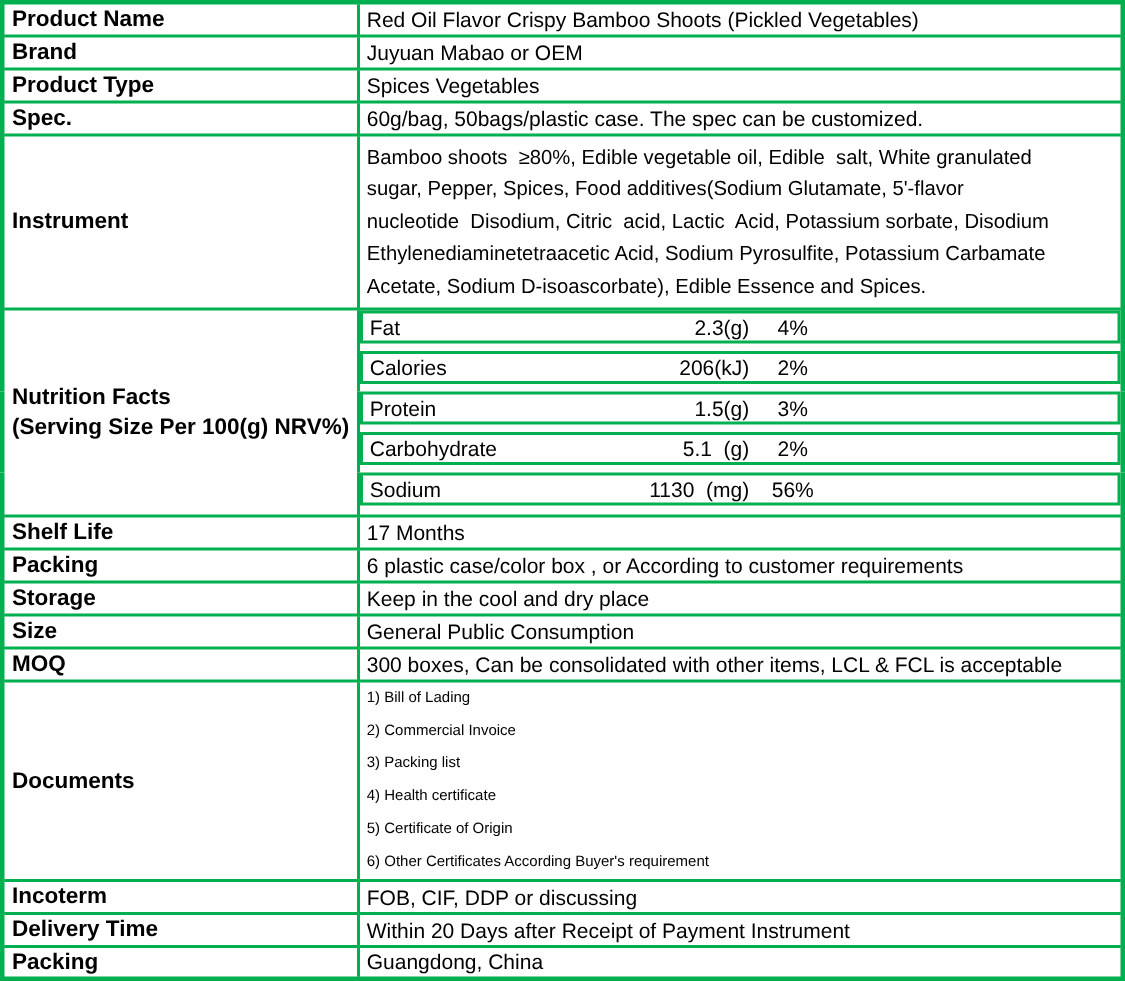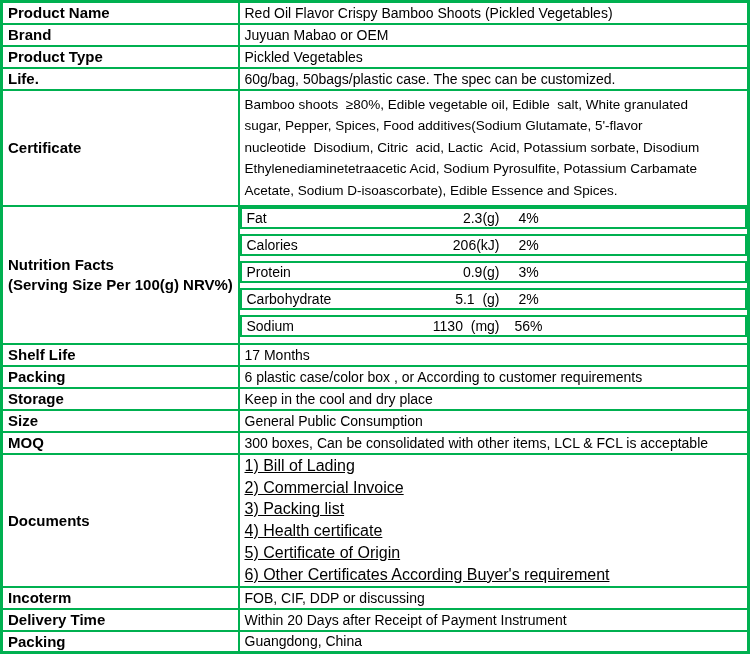--- a/index.html
+++ b/index.html
@@ -38,24 +38,23 @@
   tr.r-ing td { height: 116px; }
   tr.r-nut td { height: 22px; }
   tr.r-doc td { height: 131px; }
   .nutlabel { font-size: 14.5px; line-height: 20px; }
   .multiline div {
     font-size: 13.5px;
     line-height: 21.5px;
     white-space: pre;
   }
   .doclines div {
-    font-size: 16px;
+    font-size: 10px;
     line-height: 21.8px;
     white-space: nowrap;
-    text-decoration: underline;
   }
   .nutrow { display: flex; align-items: center; }
   .n-name { width: 148px; }
   .n-amt  { width: 105px; text-align: right; white-space: pre; }
   .n-nrv  { width: 58px;  text-align: center; }
 </style>
 </head>
 <body>
 
 <table class="spec">
@@ -67,29 +66,29 @@
     <tr class="r-std">
       <td class="label">Product Name</td>
       <td class="value">Red Oil Flavor Crispy Bamboo Shoots (Pickled Vegetables)</td>
     </tr>
     <tr class="r-std">
       <td class="label">Brand</td>
       <td class="value">Juyuan Mabao or OEM</td>
     </tr>
     <tr class="r-std">
       <td class="label">Product Type</td>
-      <td class="value">Pickled Vegetables</td>
+      <td class="value">Spices Vegetables</td>
     </tr>
     <tr class="r-std">
-      <td class="label">Life.</td>
+      <td class="label">Spec.</td>
       <td class="value">60g/bag, 50bags/plastic case. The spec can be customized.</td>
     </tr>
 
     <tr class="r-ing">
-      <td class="label">Certificate</td>
+      <td class="label">Instrument</td>
       <td class="value multiline">
         <div>Bamboo shoots  ≥80%, Edible vegetable oil, Edible  salt, White granulated</div>
         <div>sugar, Pepper, Spices, Food additives(Sodium Glutamate, 5'-flavor</div>
         <div>nucleotide  Disodium, Citric  acid, Lactic  Acid, Potassium sorbate, Disodium</div>
         <div>Ethylenediaminetetraacetic Acid, Sodium Pyrosulfite, Potassium Carbamate</div>
         <div>Acetate, Sodium D-isoascorbate), Edible Essence and Spices.</div>
       </td>
     </tr>
 
     <tr class="r-nut">
@@ -106,21 +105,21 @@
     <tr class="r-nut">
       <td class="value nutrow">
         <span class="n-name">Calories</span>
           <span class="n-amt">206(kJ)</span>
           <span class="n-nrv">2%</span>
       </td>
     </tr>
     <tr class="r-nut">
       <td class="value nutrow">
         <span class="n-name">Protein</span>
-          <span class="n-amt">0.9(g)</span>
+          <span class="n-amt">1.5(g)</span>
           <span class="n-nrv">3%</span>
       </td>
     </tr>
     <tr class="r-nut">
       <td class="value nutrow">
         <span class="n-name">Carbohydrate</span>
           <span class="n-amt">5.1  (g)</span>
           <span class="n-nrv">2%</span>
       </td>
     </tr>

